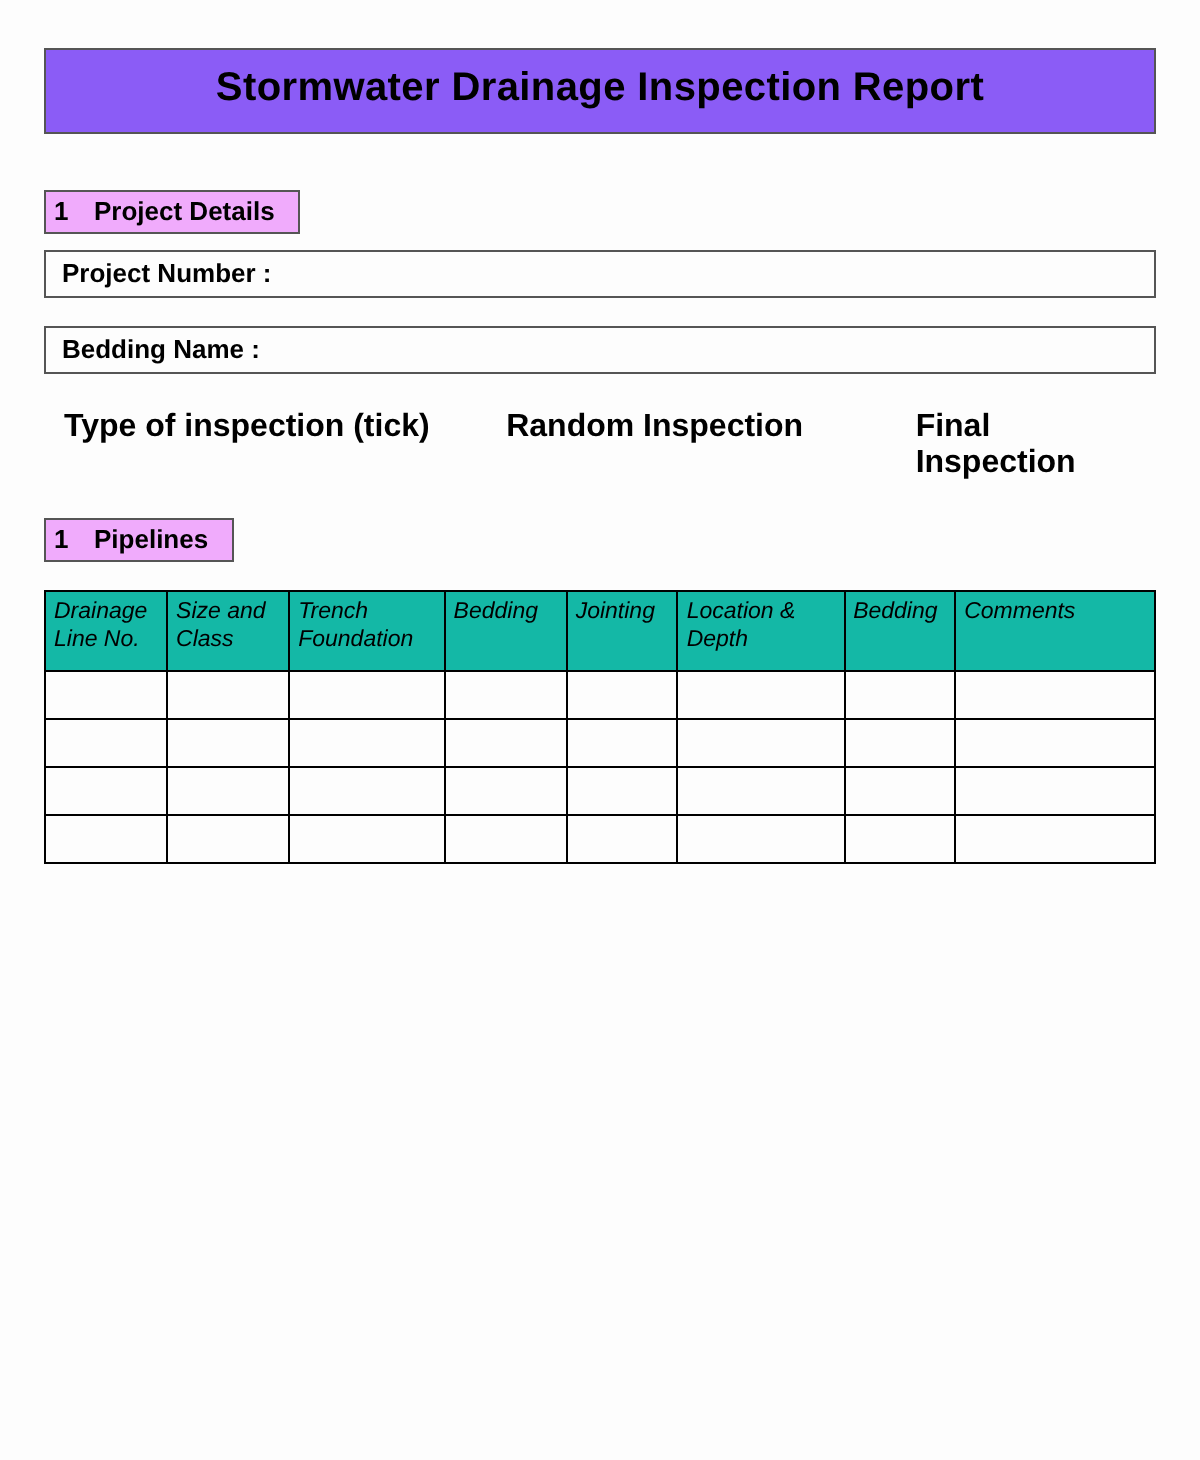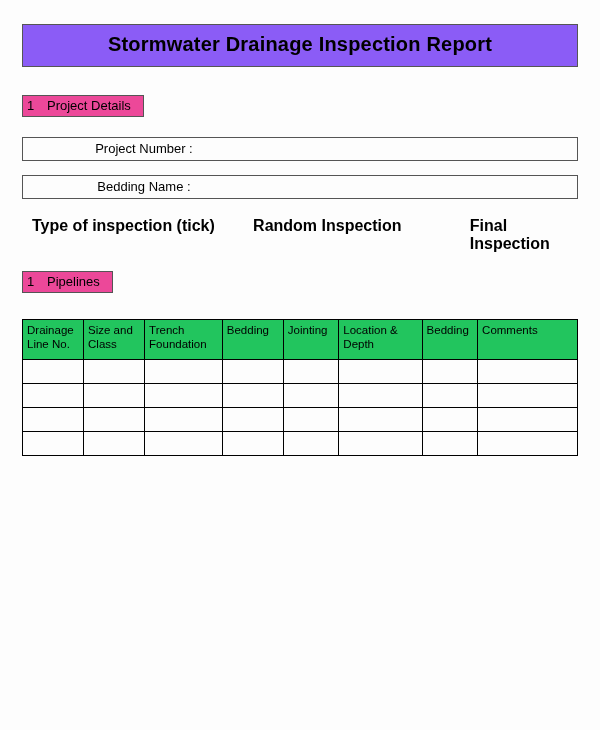--- a/index.html
+++ b/index.html
@@ -21,54 +21,53 @@
     border: 1px solid #555;
     text-align: center;
     font-weight: bold;
     font-size: 20px;
     padding: 8px 0 10px 0;
     margin-bottom: 28px;
     letter-spacing: 0.2px;
   }
   .section-tab {
     display: inline-block;
-    background: #ec4899;
+    background: #f0abfc;
     border: 1px solid #555;
-    font-weight: normal;
+    font-weight: bold;
     font-size: 13px;
     padding: 2px 12px 3px 4px;
-    margin-bottom: 20px;
+    margin-bottom: 8px;
   }
   .section-tab .num {
     display: inline-block;
     min-width: 14px;
     text-align: left;
     margin-right: 6px;
   }
   .field-row {
     border: 1px solid #555;
     padding: 3px 8px 4px 8px;
     font-size: 13px;
-    font-weight: normal;
+    font-weight: bold;
     margin: 0 0 14px 0;
     display: flex;
-    text-align: center;
   }
   .field-row .fld1 { flex: 0 0 42%; }
   .field-row .fld2 { flex: 1; }
   .plain-row {
     font-size: 16px;
     font-weight: bold;
     margin: 18px 0 18px 10px;
     display: flex;
     gap: 30px;
   }
   .plain-row .c1 { flex: 0 0 35%; }
   .plain-row .c2 { flex: 0 0 32%; }
-  .plain-row .c3 { flex: 1; margin-left: 12px; }
+  .plain-row .c3 { flex: 1; }
   .legend-row {
     font-size: 13px;
     font-weight: bold;
     margin: 0 0 28px 10px;
   }
   .legend-row .sp1 { display:inline-block; width:110px; }
   .legend-row .sp2 { display:inline-block; width:220px; }
   table.grid {
     border-collapse: collapse;
     width: 100%;
@@ -81,21 +80,22 @@
     font-weight: normal;
     text-align: left;
     vertical-align: top;
     padding: 3px 4px;
     height: 24px;
     line-height: 1.25;
     overflow: hidden;
   }
   table.grid th {
     height: 40px;
-    background: #22c55e;
+    background: #14b8a6;
+    font-style: italic;
   }
   .col0 { width: 11%; }
   .col1 { width: 11%; }
   .col2 { width: 14%; }
   .col3 { width: 11%; }
   .col4 { width: 10%; }
   .col5 { width: 15%; }
   .col6 { width: 10%; }
   .col7 { width: 18%; }
 </style>

